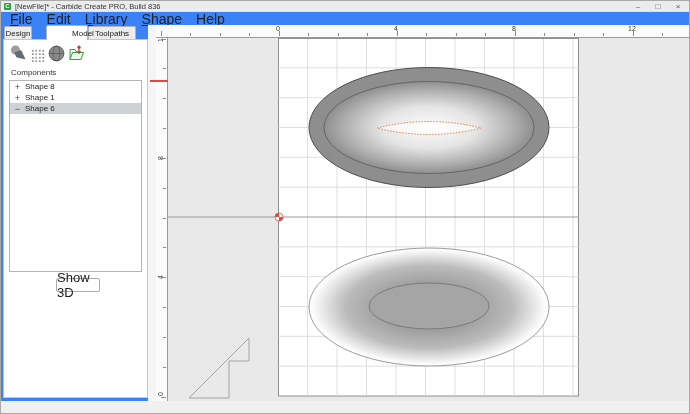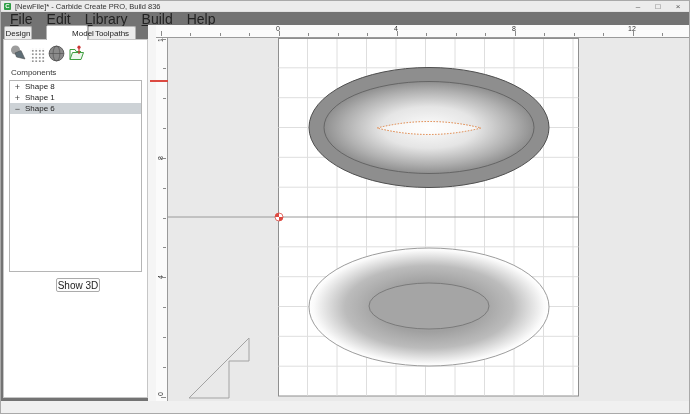--- a/index.html
+++ b/index.html
@@ -1,16 +1,16 @@
 <!DOCTYPE html>
 <html><head>
 <meta charset="utf-8">
 <style>
   html,body{margin:0;padding:0;background:#d8d8d8;}
-  .window{position:relative;width:690px;height:414px;background:#737373;
+  .window{position:relative;width:690px;height:414px;background:#3b82f6;
     font-family:"Liberation Sans",sans-serif;color:#222;overflow:hidden;
     border:1px solid #a9a9a9;box-sizing:border-box;}
   
   .titlebar{position:absolute;left:0;top:0;width:690px;height:11px;background:#ececec;
     display:flex;align-items:center;border-bottom:1px solid #e2e2e2;box-sizing:border-box;}
   .app-icon{width:7px;height:7px;background:#2e9e44;color:#fff;font-size:6px;line-height:7px;
     text-align:center;margin:0 4px 0 3px;border-radius:1px;font-weight:bold;}
   .title-text{font-size:7.5px;color:#333;white-space:nowrap;}
   .win-controls{position:absolute;right:3px;top:0;height:11px;display:flex;align-items:center;}
   .win-btn{width:20px;text-align:center;font-size:8px;color:#555;line-height:11px;}
@@ -36,21 +36,21 @@
     background-image:radial-gradient(#949494 1px, transparent 1.1px);
     background-size:3.5px 3.5px;background-position:1px 1px;}
   .components-label{position:absolute;left:7px;top:28px;font-size:8px;color:#333;text-align:center;}
   .list-box{position:absolute;left:5px;top:40px;width:133px;height:192px;background:#fff;
     border:1px solid #b5b5b5;box-sizing:border-box;}
   .list-row{height:11px;display:flex;align-items:center;font-size:8px;color:#222;
     padding-left:4px;gap:4px;}
   .list-row.selected{background:#cdd2d6;}
   .bullet{width:7px;text-align:center;font-size:9px;color:#444;line-height:10px;}
   .show3d{position:absolute;left:52px;top:238px;width:44px;height:14px;background:#fdfdfd;
-    border:1px solid #ababab;border-radius:2px;font-size:10px;display:flex;align-items:center;
+    border:1px solid #ababab;border-radius:2px;font-size:13px;display:flex;align-items:center;
     justify-content:center;font-family:"Liberation Sans",sans-serif;box-sizing:border-box;}
   
   .gap-strip{position:absolute;left:147px;top:24px;width:8px;height:376px;background:#f5f5f5;}
   
   .v-ruler{position:absolute;left:155px;top:24px;width:12px;height:376px;background:#fbfbfb;
     border-right:1px solid #9a9a9a;box-sizing:border-box;z-index:2;}
   .h-ruler{position:absolute;left:155px;top:24px;width:535px;height:13px;background:#fbfbfb;
     border-bottom:1px solid #9a9a9a;box-sizing:border-box;z-index:3;}
   .hlab{position:absolute;top:0;width:16px;text-align:center;font-size:7px;color:#333;}
   .vlab{position:absolute;left:-1px;width:12px;height:10px;line-height:10px;text-align:center;
@@ -77,21 +77,21 @@
       <div class="win-btn">–</div>
       <div class="win-btn">□</div>
       <div class="win-btn">×</div>
     </div>
   </div>
 
   <div class="menubar">
     <div class="menu-item">File</div>
     <div class="menu-item">Edit</div>
     <div class="menu-item">Library</div>
-    <div class="menu-item">Build</div>
+    <div class="menu-item">Shape</div>
     <div class="menu-item">Help</div>
   </div>
 
   <div class="tab tab-design">Design</div>
   <div class="tab tab-model active">Model</div>
   <div class="tab tab-toolpaths">Toolpaths</div>
 
   <div class="panel-body">
     <div class="tool-row">
       <svg class="tool-ic" viewBox="0 0 17 17">

